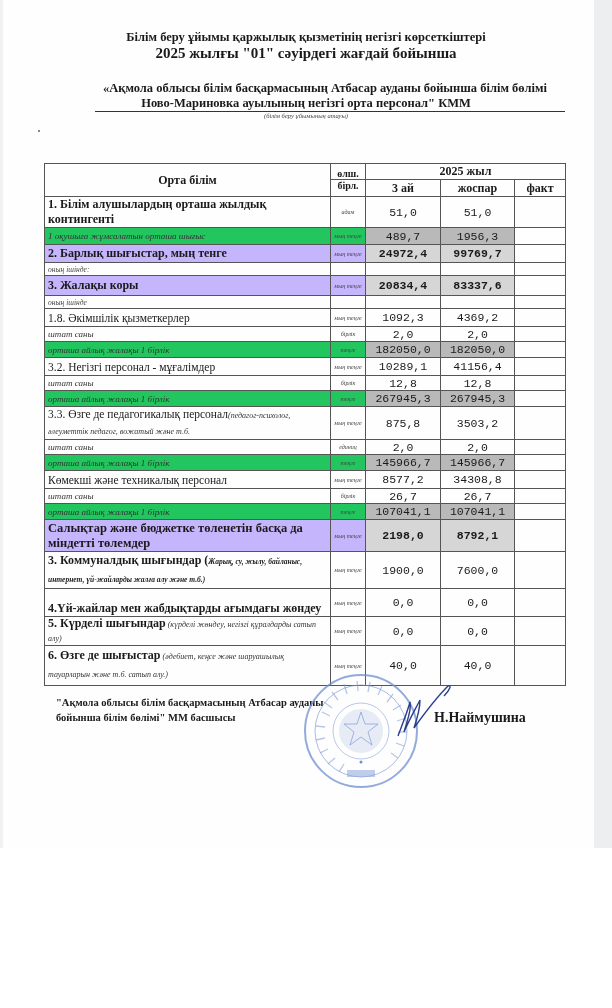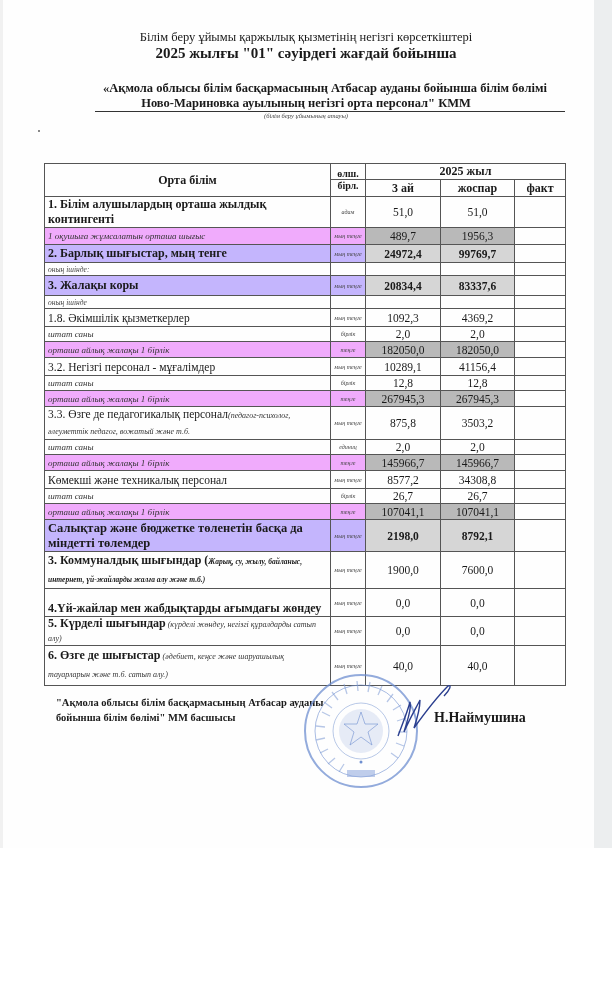--- a/index.html
+++ b/index.html
@@ -1,42 +1,42 @@
 <!DOCTYPE html>
 <html><head>
 <meta charset="utf-8">
 <style>
   html, body { margin:0; padding:0; }
   body { width:612px; height:1008px; background:#ffffff; position:relative; overflow:hidden;
          font-family:"Liberation Serif", serif; color:#1a1a1a; }
   .page { position:absolute; left:0; top:0; width:594px; height:848px; background:#fefefe; }
   .edge-strip { position:absolute; left:594px; top:0; width:18px; height:848px; background:#eceeef; }
   .left-strip { position:absolute; left:0; top:0; width:3px; height:848px; background:#f1f1f1; }
-  .title1 { position:absolute; top:30px; left:0; width:612px; text-align:center; font-weight:normal; font-size:12.5px; }
+  .title1 { position:absolute; top:30px; left:0; width:612px; text-align:center; font-weight:bold; font-size:12.5px; }
   .title2 { position:absolute; top:45px; left:0; width:612px; text-align:center; font-weight:bold; font-size:15px; }
   .org1 { position:absolute; top:81px; left:45px; width:560px; text-align:center; font-weight:bold; font-size:12.5px; white-space:nowrap; }
   .org2 { position:absolute; top:96px; left:0; width:612px; text-align:center; font-weight:bold; font-size:12.5px; }
   .org-line { position:absolute; top:111px; left:95px; width:470px; height:1px; background:#333; }
   .org-caption { position:absolute; top:112px; left:0; width:612px; text-align:center; font-style:italic; font-size:6.5px; color:#444; }
   .dot { position:absolute; top:130px; left:38px; width:2px; height:2px; background:#888; }
 
   table.main { position:absolute; left:44px; top:163px; width:521px; border-collapse:collapse; table-layout:fixed; }
   table.main td, table.main th { border:1px solid #555; padding:0 3px; overflow:hidden; }
   col.c-name { width:286px; } col.c-unit { width:35px; } col.c-q { width:75px; } col.c-plan { width:74px; } col.c-fact { width:51px; }
   th { font-weight:bold; font-size:12px; text-align:center; }
-  .num { text-align:center; font-family:Liberation Serif, serif; font-size:11.5px; }
+  .num { text-align:center; font-family:Liberation Mono, monospace; font-size:11.5px; }
   .num.b { font-weight:bold; }
   .unit { text-align:center; font-style:italic; font-size:6px; color:#444; line-height:8px; }
   .name { font-size:11.5px; }
   .name.h { font-weight:bold; font-size:12px; }
   .name.sub { font-style:italic; font-size:9px; color:#333; }
   .name.tiny { font-style:italic; font-size:7.5px; color:#444; }
   .note { font-style:italic; font-size:8px; font-weight:normal; color:#333; }
   .note-b { font-style:italic; font-size:7.5px; font-weight:bold; color:#222; }
-  tr.gray td { background:#f0abfc; }
+  tr.gray td { background:#22c55e; }
   tr.gray td.fact, tr.lgray td.fact { background:#fefefe; }
   tr.lgray td { background:#c4b5fd; }
   tr.gray td.num { background:#b9b9b9;text-align:center; }
   tr.lgray td.num { background:#d6d6d6; }
   .valign-b { vertical-align:bottom; }
 
   .sign-org { position:absolute; left:56px; top:695px; font-weight:bold; font-size:10.5px; line-height:15px; }
   .sign-name { position:absolute; left:434px; top:710px; font-weight:bold; font-size:14px; }
   .stamp { position:absolute; left:302px; top:672px; width:118px; height:118px; }
   .signature { position:absolute; left:390px; top:680px; width:70px; height:60px; }

